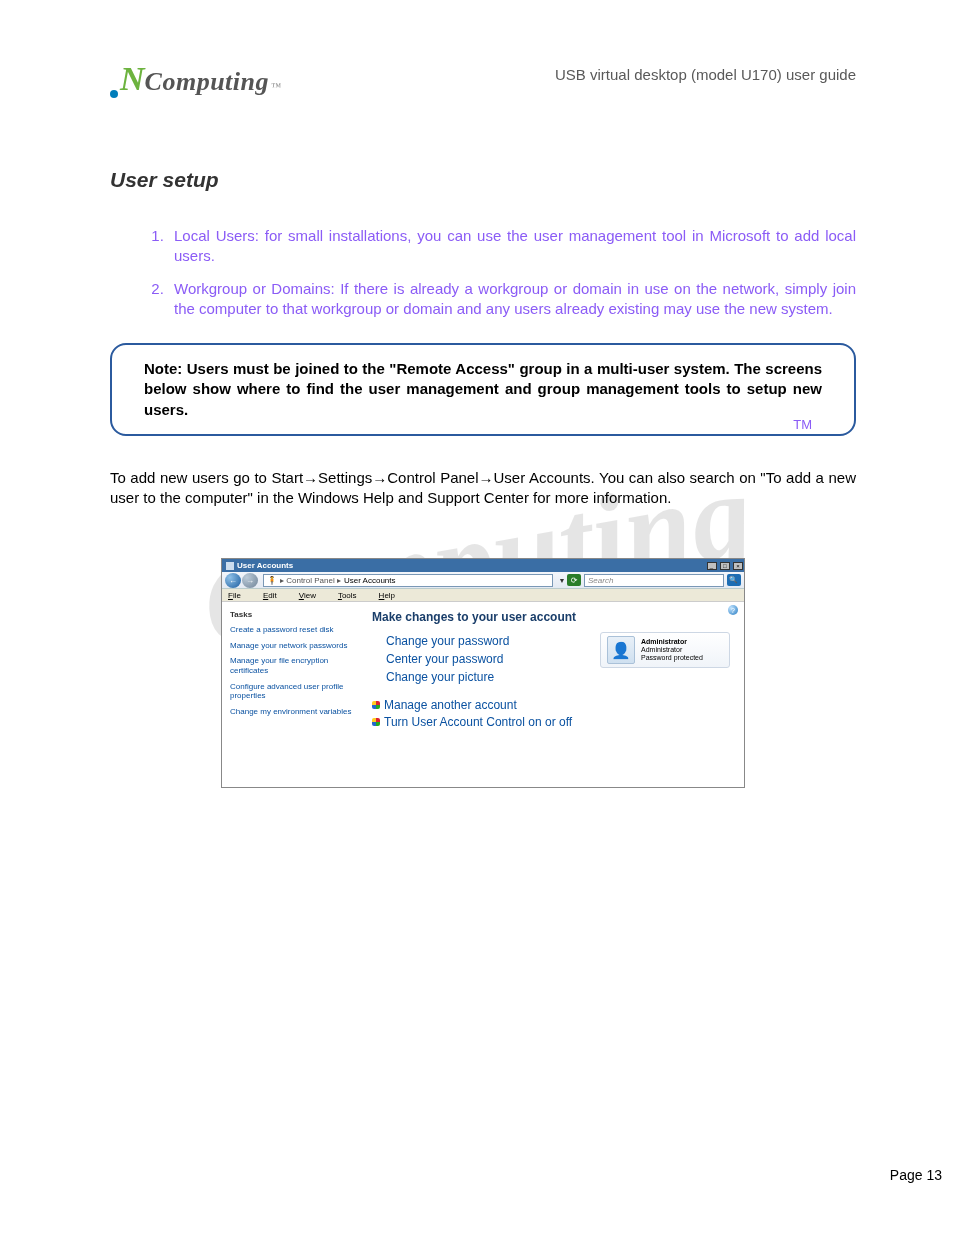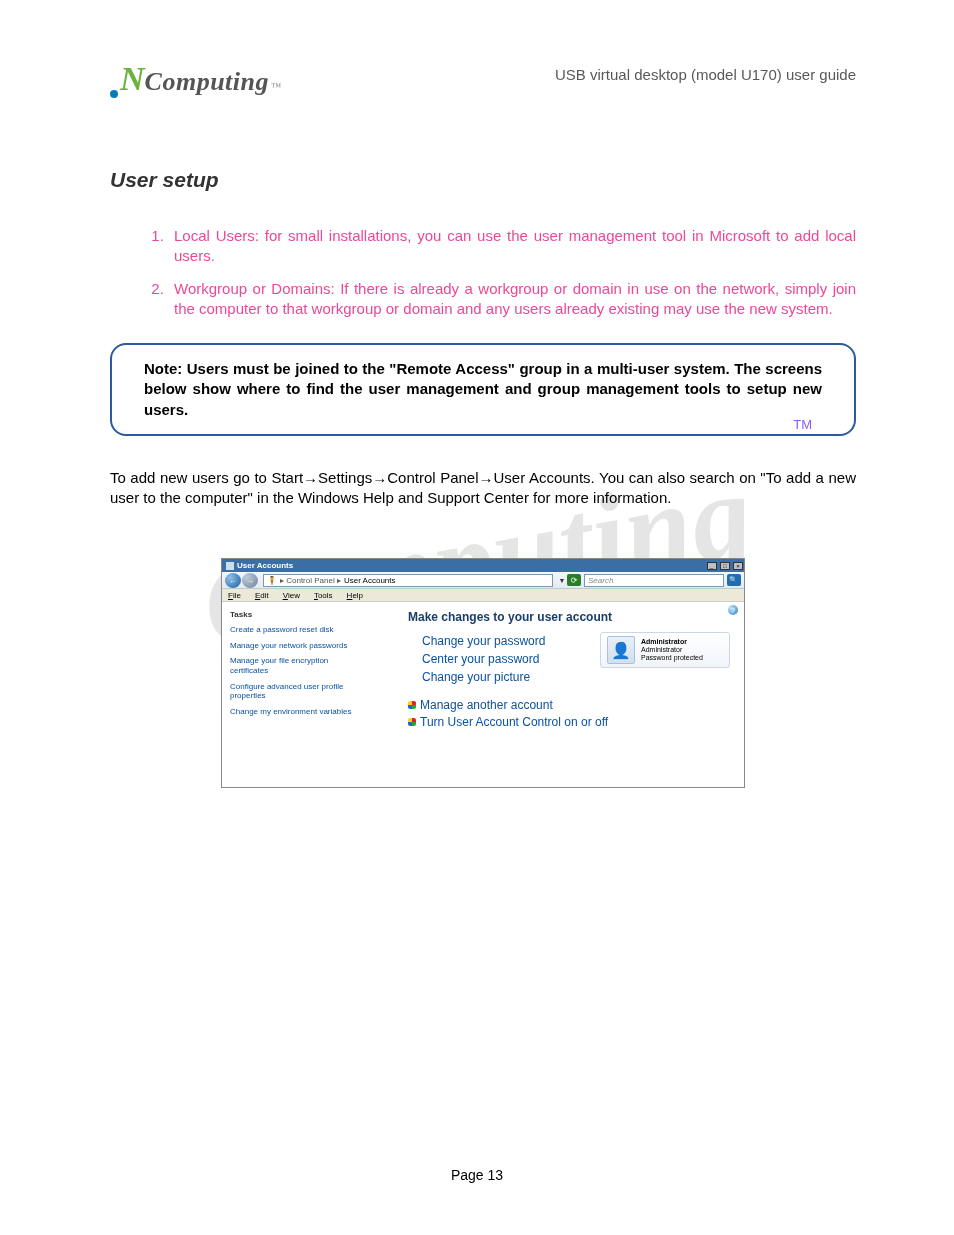--- a/index.html
+++ b/index.html
@@ -40,21 +40,21 @@
   }
   .section-title {
     font-size: 21px; font-weight: bold; font-style: italic;
     color: #333; margin: 0 0 34px 0;
   }
   .body-text {
     font-size: 15px; color: #000; line-height: 1.35;
     text-align: justify; margin: 0 0 16px 0;
   }
   ol.body-list {
-    font-size: 15px; color: #ec4899; line-height: 1.35;
+    font-size: 15px; color: #8b5cf6; line-height: 1.35;
     padding-left: 58px; margin: 0 0 24px 0;
   }
   ol.body-list li { margin-bottom: 12px; text-align: justify; padding-left: 6px; }
   .note-box {
     border: 2px solid #2b5a9e;
     border-radius: 16px;
     padding: 14px 32px;
     margin: 12px 0 32px 0;
     position: relative;
   }
@@ -129,26 +129,26 @@
     font-size: 8px; color: #888; display: flex; align-items: center;
     padding: 0 3px; font-style: italic;
   }
   .search-go {
     width: 14px; height: 12px; background: #1c6db4; margin-left: 3px;
     display: inline-flex; align-items: center; justify-content: center;
     color: #fff; font-size: 7px; border-radius: 2px;
   }
   .menu-bar {
     height: 13px; background: #ece9d8; font-size: 8px;
-    display: flex; align-items: center; padding: 0 6px; gap: 14px;
+    display: flex; align-items: center; padding: 0 6px; gap: 22px;
     border-bottom: 1px solid #ccc;
   }
   .menu-bar span u { text-decoration: underline; }
   .content-area {
-    display: flex; background: #fff; min-height: 185px; position: relative; gap: 36px;
+    display: flex; background: #fff; min-height: 185px; position: relative;
   }
   .left-tasks {
     width: 140px; padding: 8px 8px; font-size: 8px;
   }
   .left-tasks .tasks-title { font-weight: bold; color: #333; margin-bottom: 6px; }
   .left-tasks .task-link { color: #0b52a1; margin-bottom: 6px; line-height: 1.2; cursor: pointer; }
   .main-col {
     flex: 1; padding: 8px 10px; font-size: 12px;
   }
   .main-col .main-title { color: #1a3e6a; font-weight: bold; margin-bottom: 10px; }
@@ -180,22 +180,22 @@
     width: 10px; height: 10px; border-radius: 50%;
     background: radial-gradient(circle at 30% 30%,#bfe3ff,#2a7dc2);
     color: #fff; font-size: 7px; display: flex;
     align-items: center; justify-content: center;
   }
   .caption {
     text-align: center; font-size: 13px; font-weight: bold;
     margin-top: 10px;
   }
   .page-num {
-    position: absolute; bottom: 52px; left: 0; right: 0;
-    text-align: center; font-size: 14px;
+    position: absolute; bottom: 52px; left: 0; right: 12px;
+    text-align: right; font-size: 14px;
   }
 </style>
 </head>
 <body>
 
 <div class="page">
 
   <div class="watermark">Computing</div>
 
   <div class="content-z">

